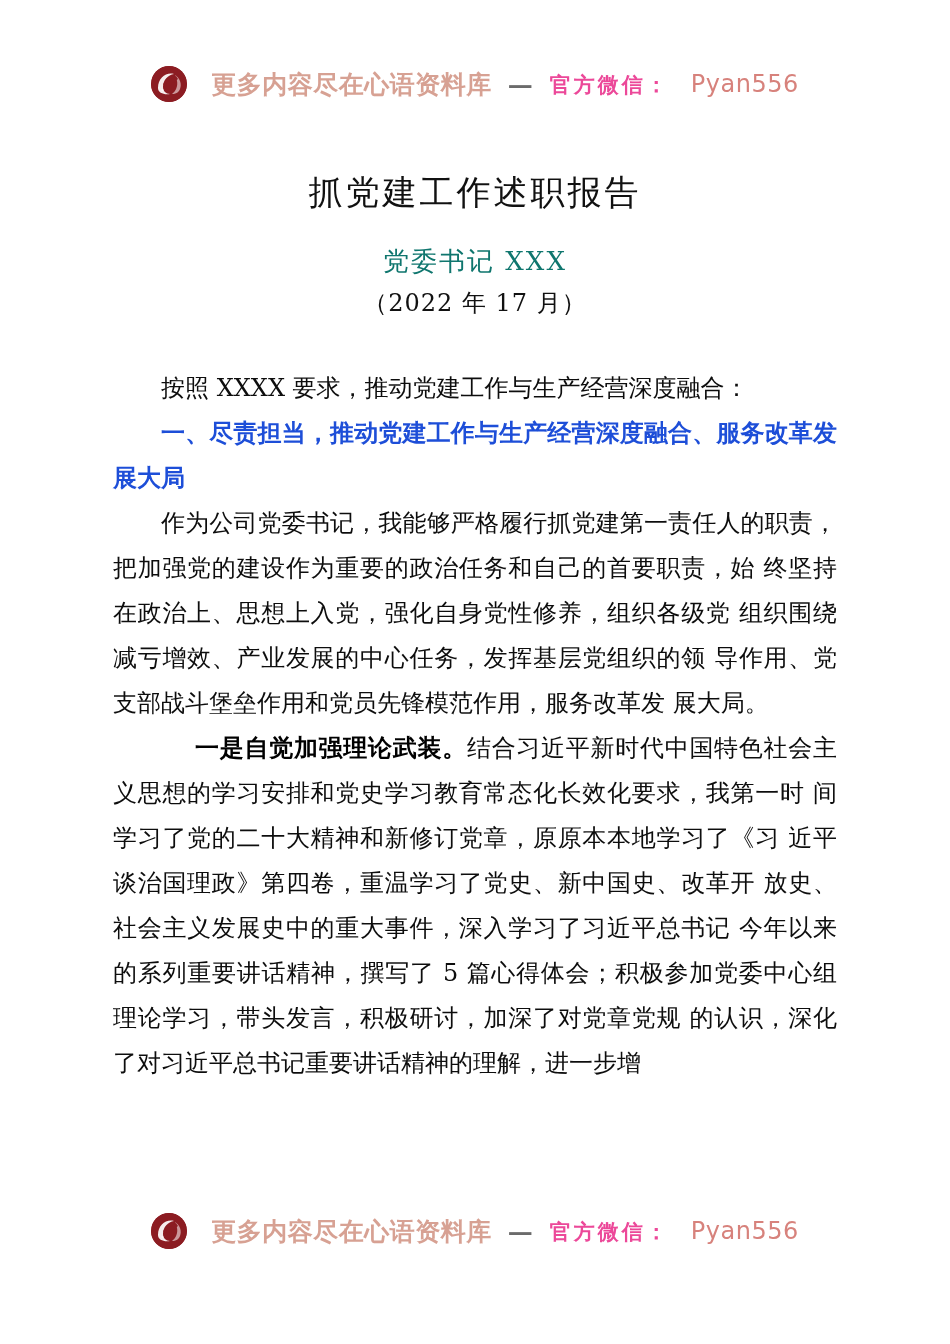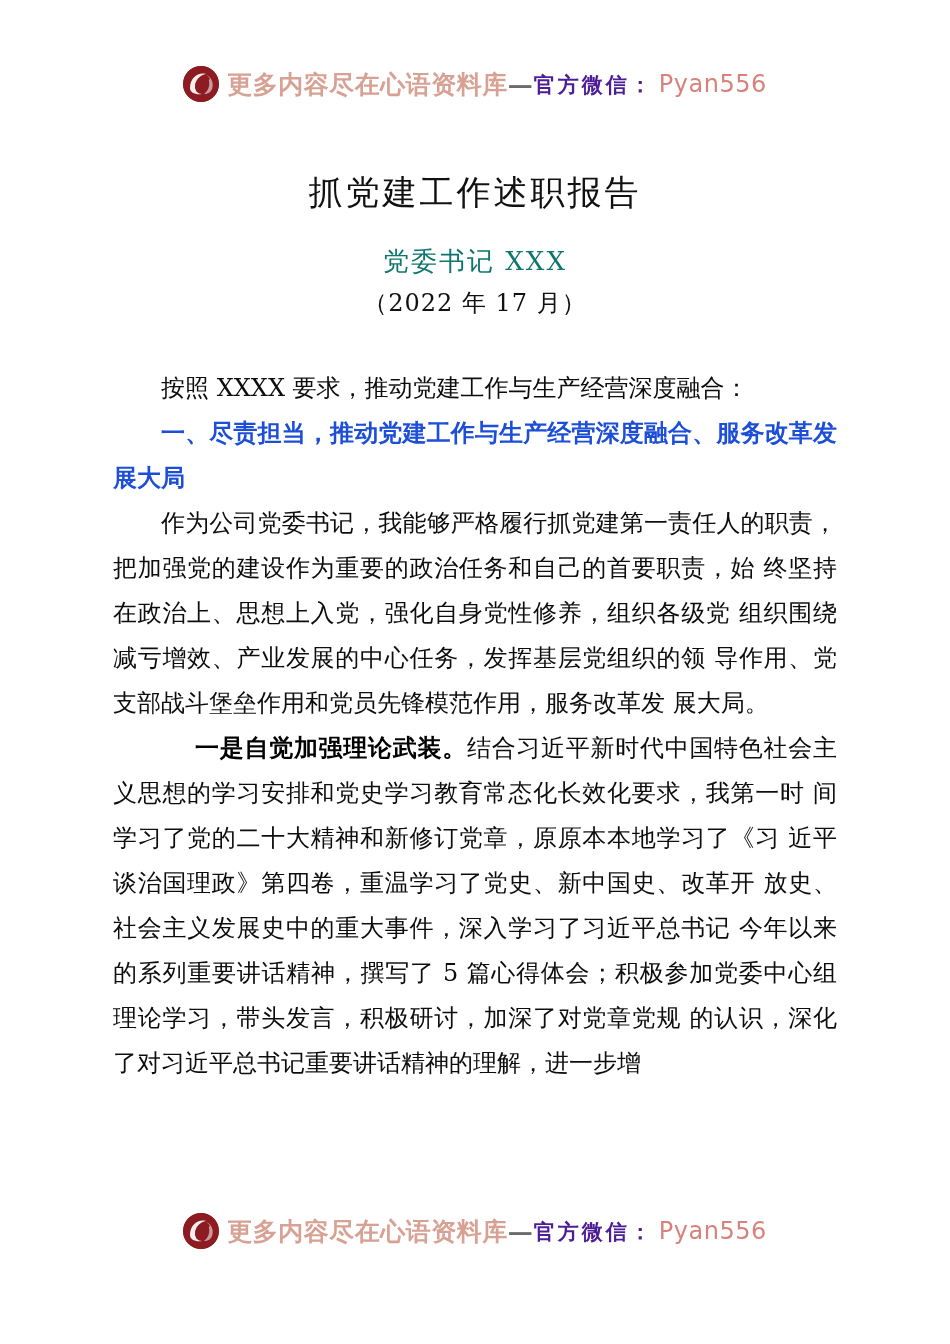--- a/index.html
+++ b/index.html
@@ -23,21 +23,21 @@
   }
 
   
   .watermark {
     position: absolute;
     left: 0;
     width: 950px;
     display: flex;
     align-items: center;
     justify-content: center;
-    gap: 0px;
+    gap: 16px;
     white-space: nowrap;
   }
   .watermark.top { top: 66px; }
   .watermark.bottom { top: 1213px; }
 
   .wm-logo {
     width: 36px;
     height: 36px;
     border-radius: 50%;
     background: #8c1c22;
@@ -61,21 +61,21 @@
     font-weight: 700;
     font-size: 25px;
     color: #6b6b6b;
     line-height: 1;
   }
   .wm-wechat {
     font-family: "DejaVu Serif", serif;
     font-weight: 700;
     font-size: 21px;
     letter-spacing: 3px;
-    color: #4c1d95;
+    color: #ec4899;
     line-height: 1;
     margin-left: 1px;
   }
   .wm-id {
     font-family: "DejaVu Sans", sans-serif;
     font-weight: 400;
     font-size: 24px;
     color: #d7827c;
     line-height: 1;
     margin-left: 5px;

